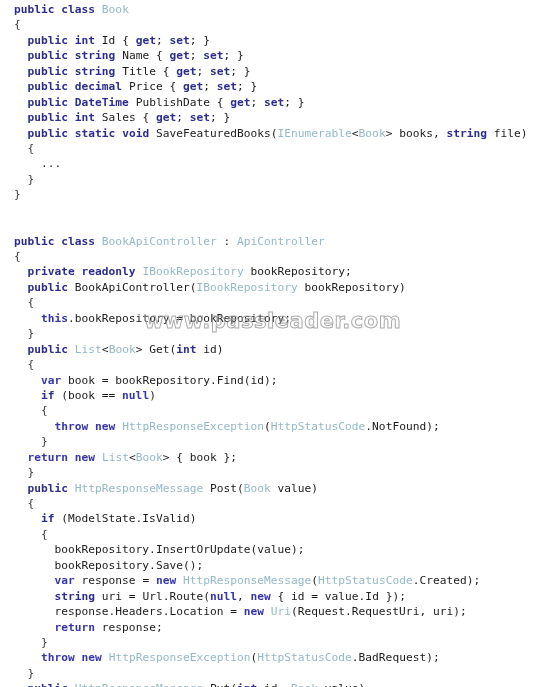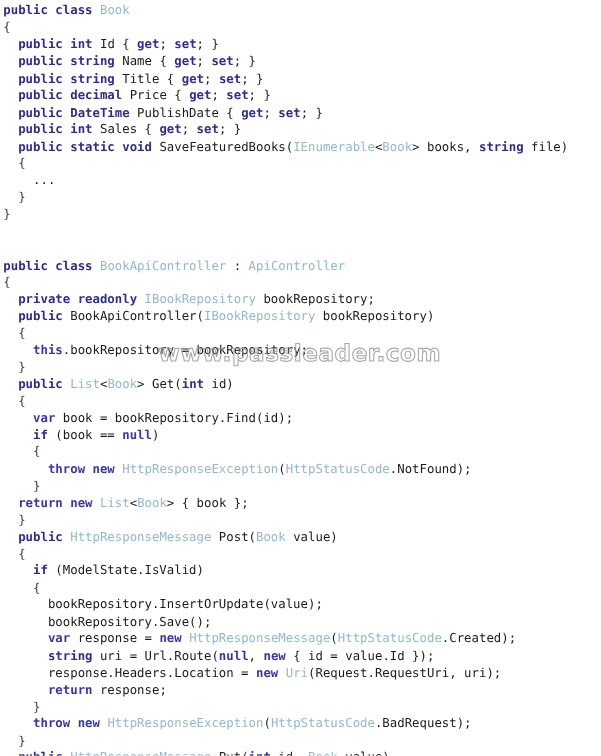--- a/index.html
+++ b/index.html
@@ -33,21 +33,21 @@
     line-height: 15.45px;
     letter-spacing: 0.02px;
     white-space: pre;
     color: #1b1b1b;
     -webkit-font-smoothing: none;
   }
   .ln {
     display: block;
     height: 15.45px;
     white-space: pre;
-    padding-left: 3px;
+    padding-left: 14px;
   }
   .ln.blank { color: transparent; }
 
   
   .kw   { color: #2d2d8f; font-weight: 700; }   
   .typ  { color: #93b9c9; }                      
   .id   { color: #1b1b1b; }                      
   .pun  { color: #3b3b3b; }                      
   .kw2  { color: #3636a8; font-weight: 700; text-align: right; }                      
 

